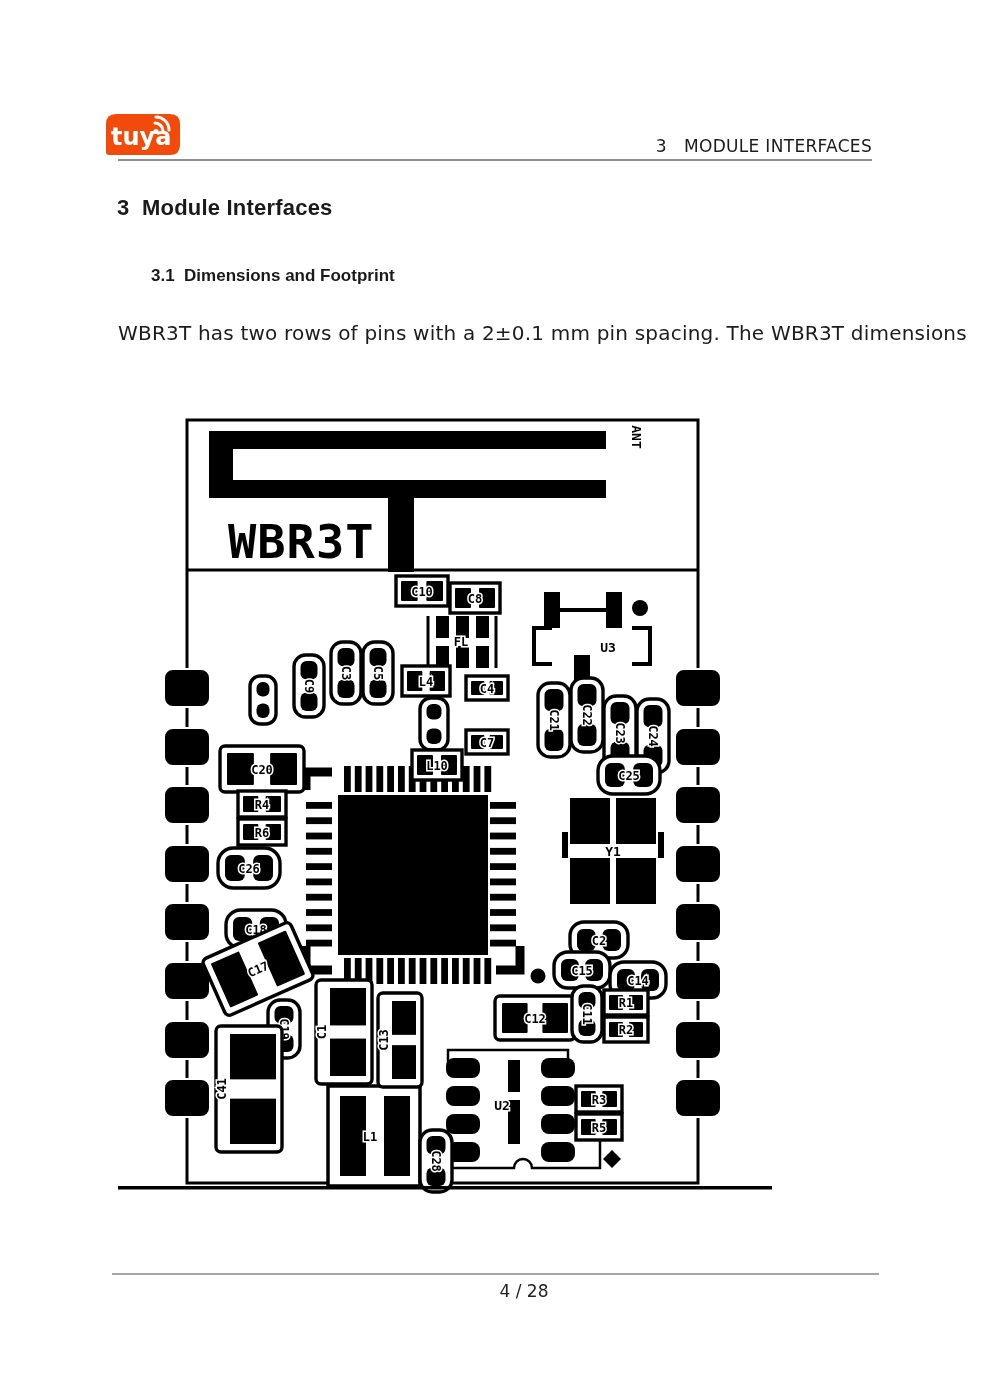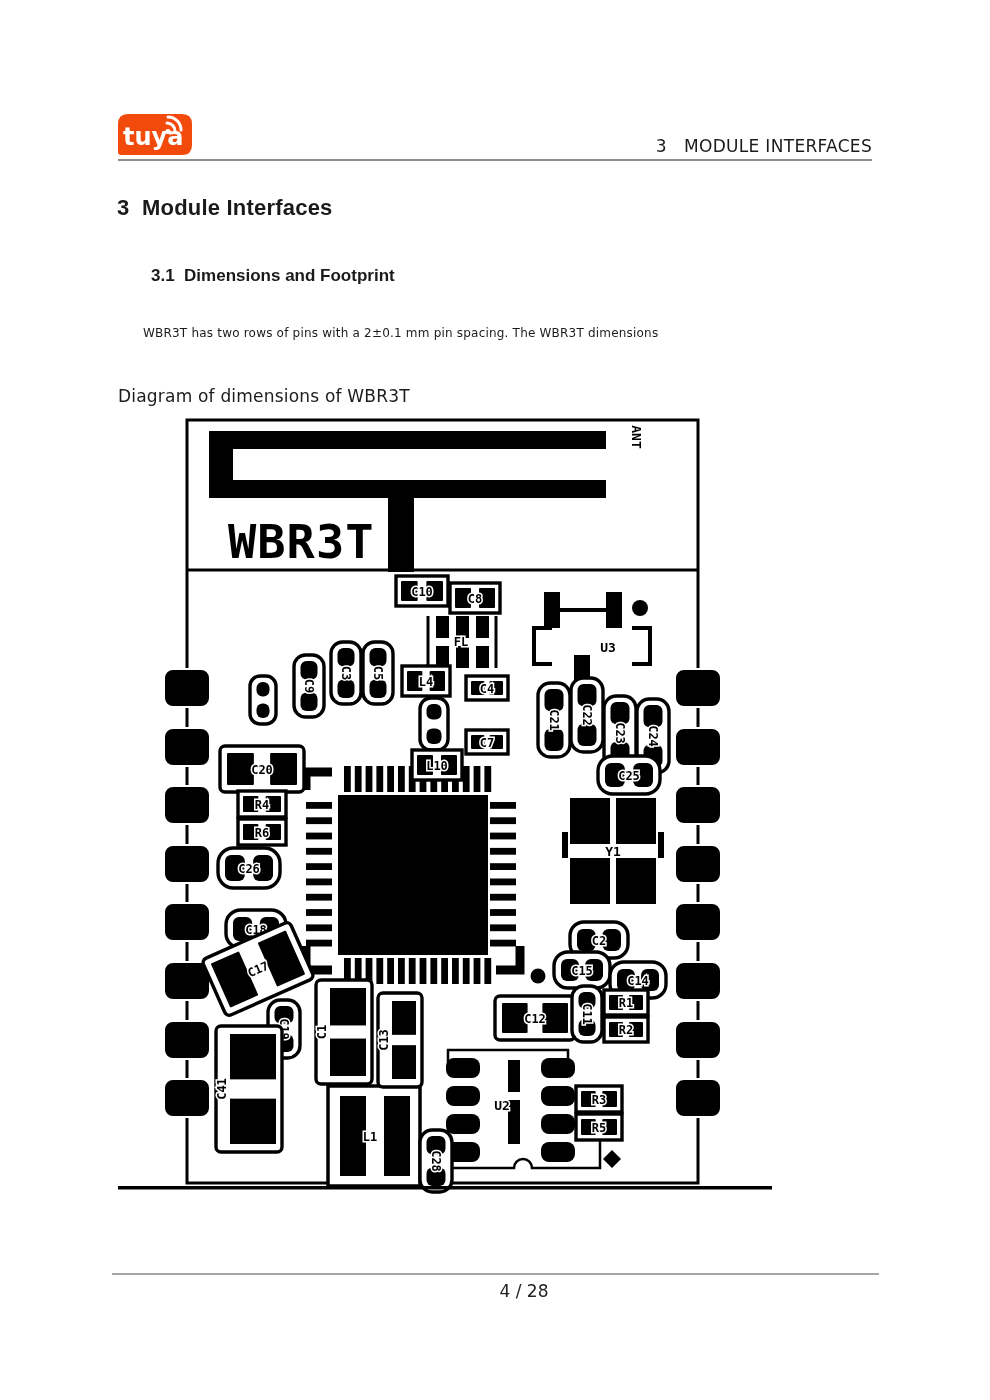--- a/index.html
+++ b/index.html
@@ -6,58 +6,57 @@
   .page{position:relative;width:990px;height:1400px;background:#ffffff;
         font-family:"DejaVu Sans",sans-serif;color:#1c1c1c;overflow:hidden;}
   .abs{position:absolute;}
   .pre{white-space:pre;text-align:right;}
   .header-right{right:118px;top:136px;font-size:17px;letter-spacing:.3px;color:#1b1b1b;}
   .header-rule{left:118px;top:159px;width:754px;height:2px;background:#8f8f8f;}
   .h1{left:117px;top:195px;font-size:22px;font-weight:bold;color:#1a1a1a;
       font-family:"Liberation Sans",sans-serif;letter-spacing:.2px;}
   .h2{left:117px;top:266px;font-size:17px;font-weight:bold;color:#1a1a1a;
       font-family:"Liberation Sans",sans-serif;margin-left:34px;}
-  .para{left:118px;top:318px;font-size:12px;line-height:30px;letter-spacing:.2px;margin-left:25px;}
+  .para{left:118px;top:318px;font-size:20px;line-height:30px;letter-spacing:.2px;}
   .caption{left:118px;top:386px;font-size:17px;letter-spacing:.2px;}
   .footer-rule{left:112px;top:1273px;width:767px;height:2px;background:#a6a6a6;}
   .footer-page{left:0;top:1281px;width:990px;text-align:center;font-size:17px;color:#222;padding-left:29px;}
   svg{display:block;}
   .clabel{font:bold 12px "DejaVu Sans Mono",monospace;fill:#000;
           paint-order:stroke;stroke:#fff;stroke-width:3px;text-anchor:middle;}
   .clabel13{font:bold 13px "DejaVu Sans Mono",monospace;fill:#000;
           paint-order:stroke;stroke:#fff;stroke-width:3px;text-anchor:middle;}
   .wbr3t{font:bold 47px "DejaVu Sans Mono",monospace;fill:#000;letter-spacing:1px;}
   .logo-text{font:bold 24px "DejaVu Sans",sans-serif;fill:#fff;}
 </style>
 </head>
 <body>
 
 <div class="page">
 
-  <div class="abs" style="left:118px;top:114px;width:83px;height:41px;">
+  <div class="abs" style="left:106px;top:114px;width:83px;height:41px;">
     <svg width="74" height="41" viewBox="0 0 74 41">
       <path d="M10,0 H64 Q74,0 74,10 V31 Q74,41 64,41 H3 Q0,41 0,38 V10 Q0,0 10,0 Z" fill="#F24A0A"></path>
       <text class="logo-text" x="5" y="31">tuya</text>
       <circle cx="50" cy="17.5" r="2.6" fill="#fff"></circle>
       <path d="M57,17 A8,8 0 0 0 49,9" fill="none" stroke="#fff" stroke-width="3" stroke-linecap="round"></path>
       <path d="M63,16 A13,13 0 0 0 50,3" fill="none" stroke="#fff" stroke-width="3" stroke-linecap="round"></path>
     </svg>
   </div>
 
   <div class="abs pre header-right">3   MODULE INTERFACES</div>
   <div class="abs header-rule"></div>
 
   <div class="abs pre h1">3  Module Interfaces</div>
   <div class="abs pre h2">3.1  Dimensions and Footprint</div>
 
   <div class="abs para">
     <div>WBR3T has two rows of pins with a 2±0.1 mm pin spacing. The WBR3T dimensions</div>
   </div>
 
-  <div class="abs caption">Diagram of dimensions of WBR3T</div>
 
   <svg class="abs" style="left:0;top:0;" width="990" height="1400" viewBox="0 0 990 1400">
 
     <rect x="187" y="420" width="511" height="763" fill="#fff" stroke="#000" stroke-width="3"></rect>
     <line x1="187" y1="570" x2="698" y2="570" stroke="#000" stroke-width="3"></line>
 
     <g>
       <rect x="209" y="431" width="397" height="18" fill="#000"></rect>
       <rect x="209" y="431" width="24" height="67" fill="#000"></rect>
       <rect x="209" y="480" width="397" height="18" fill="#000"></rect>

